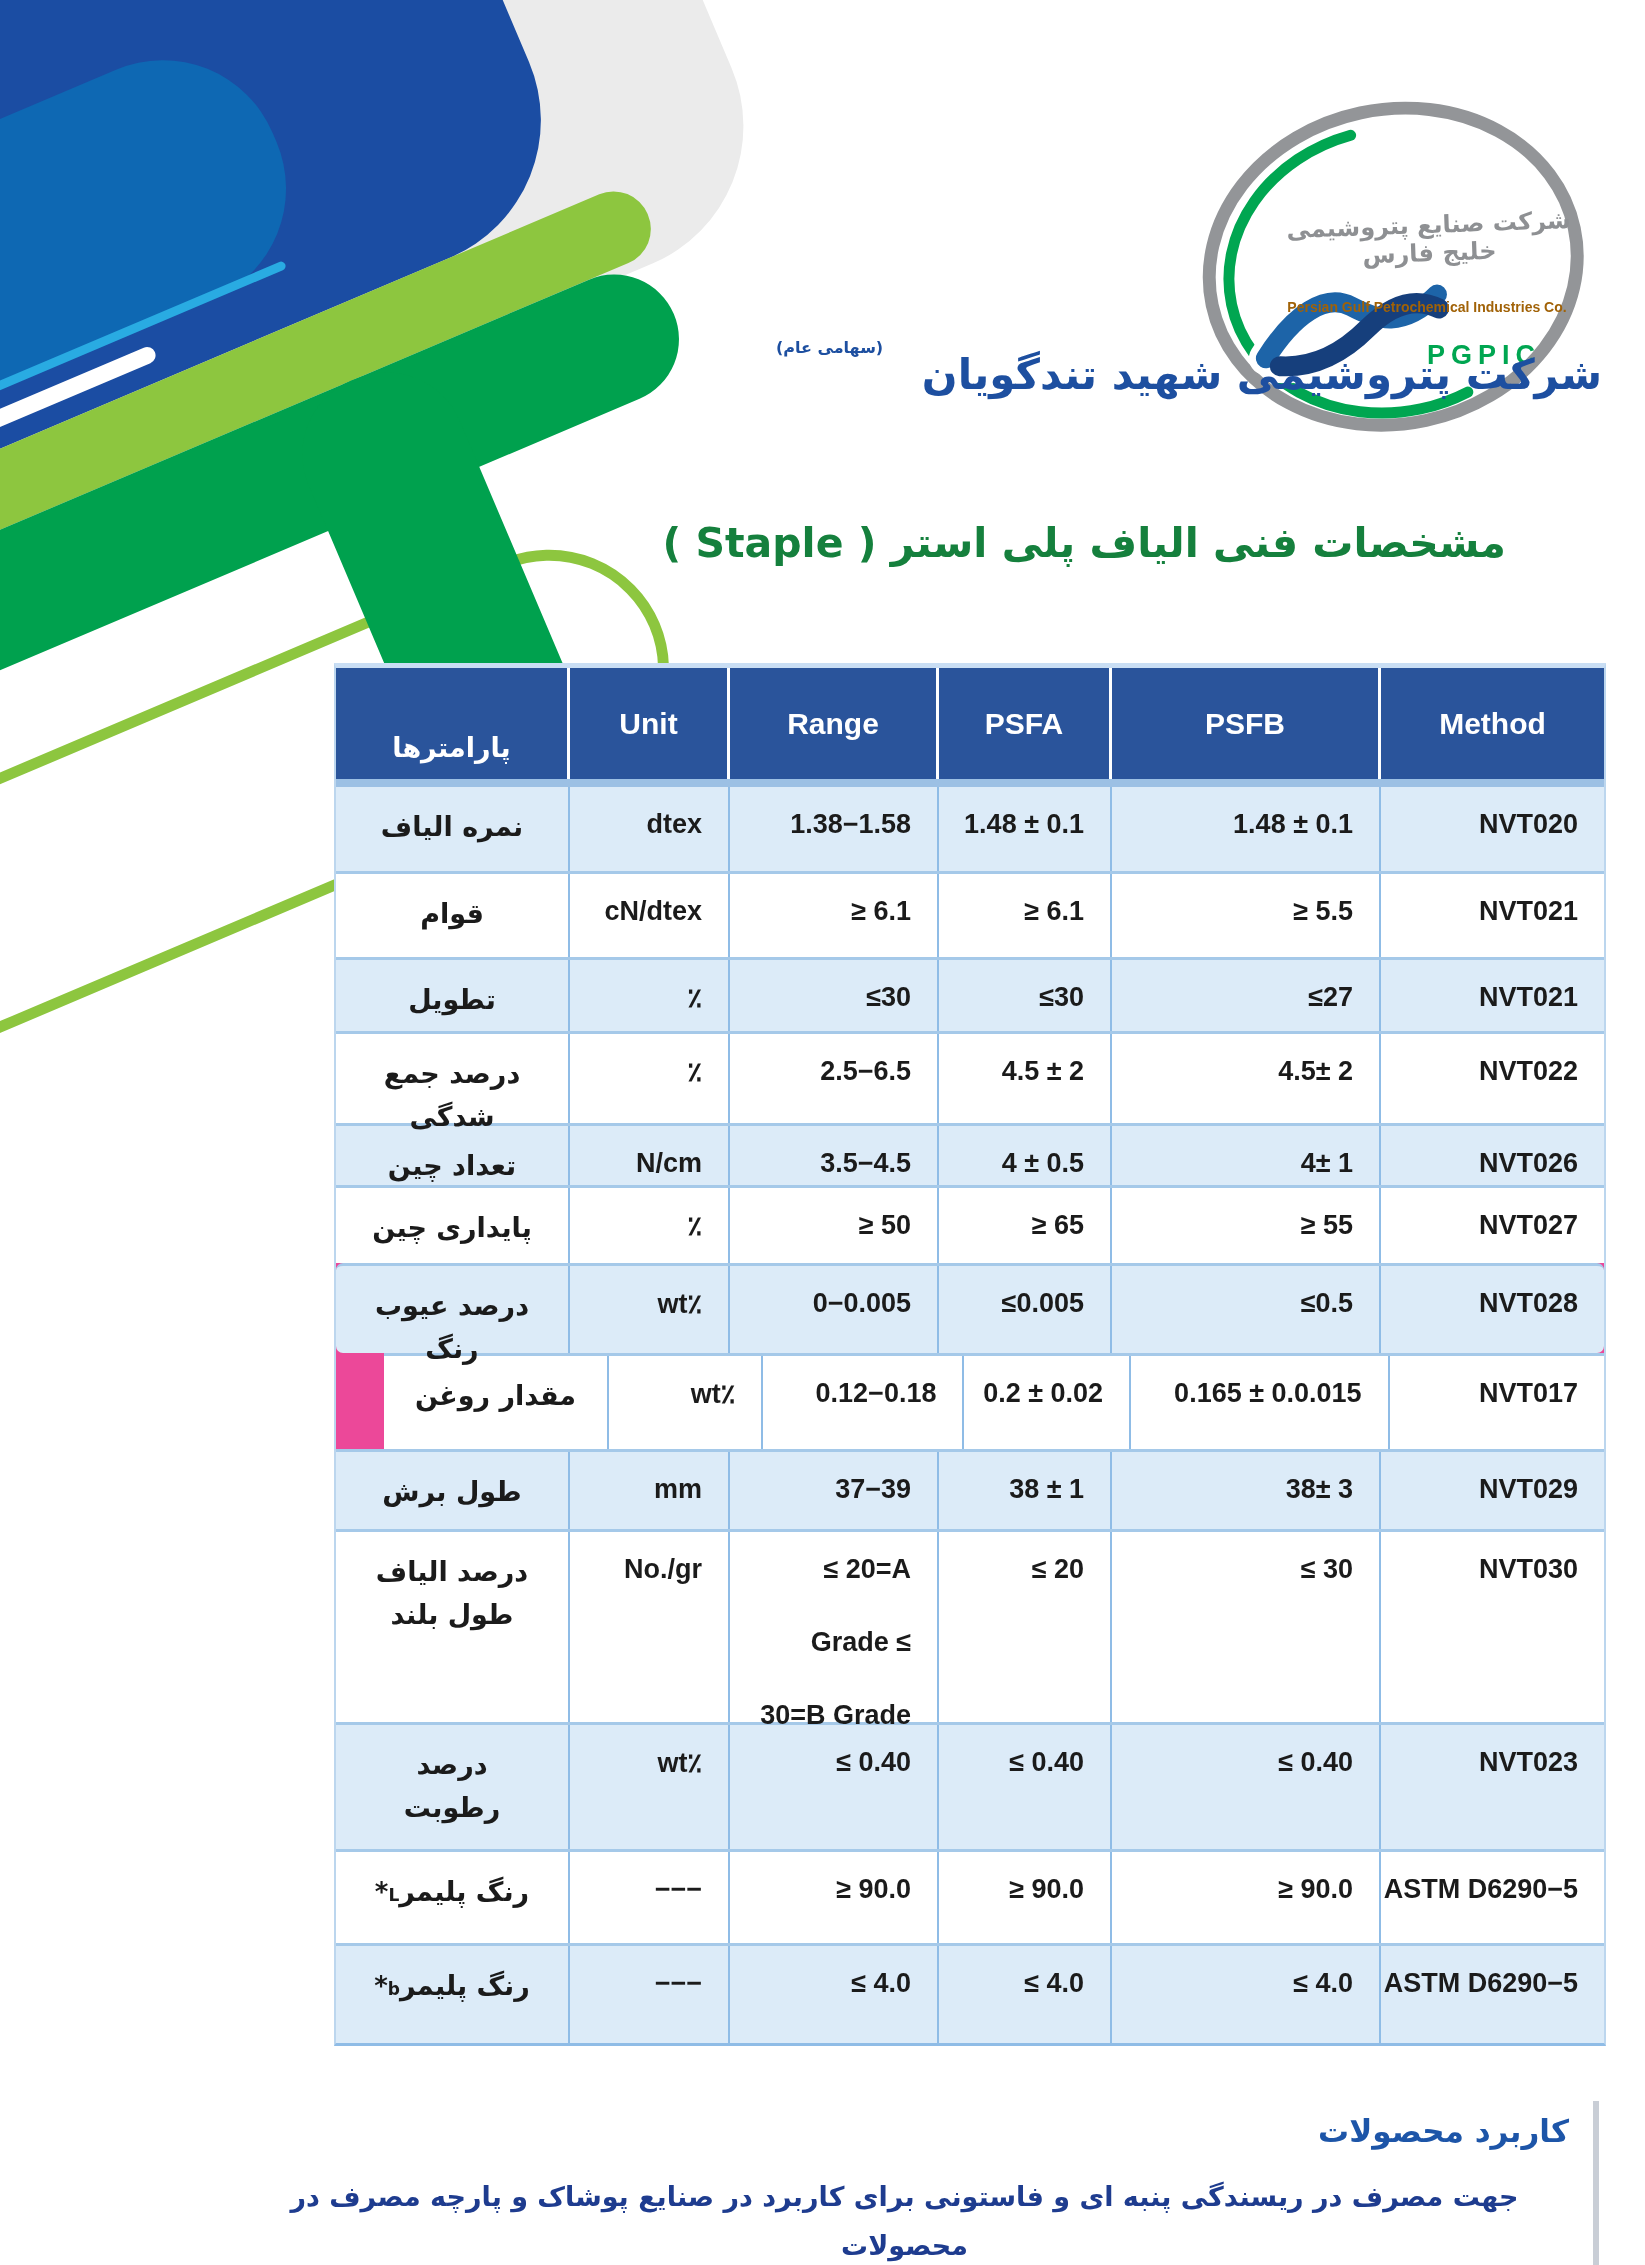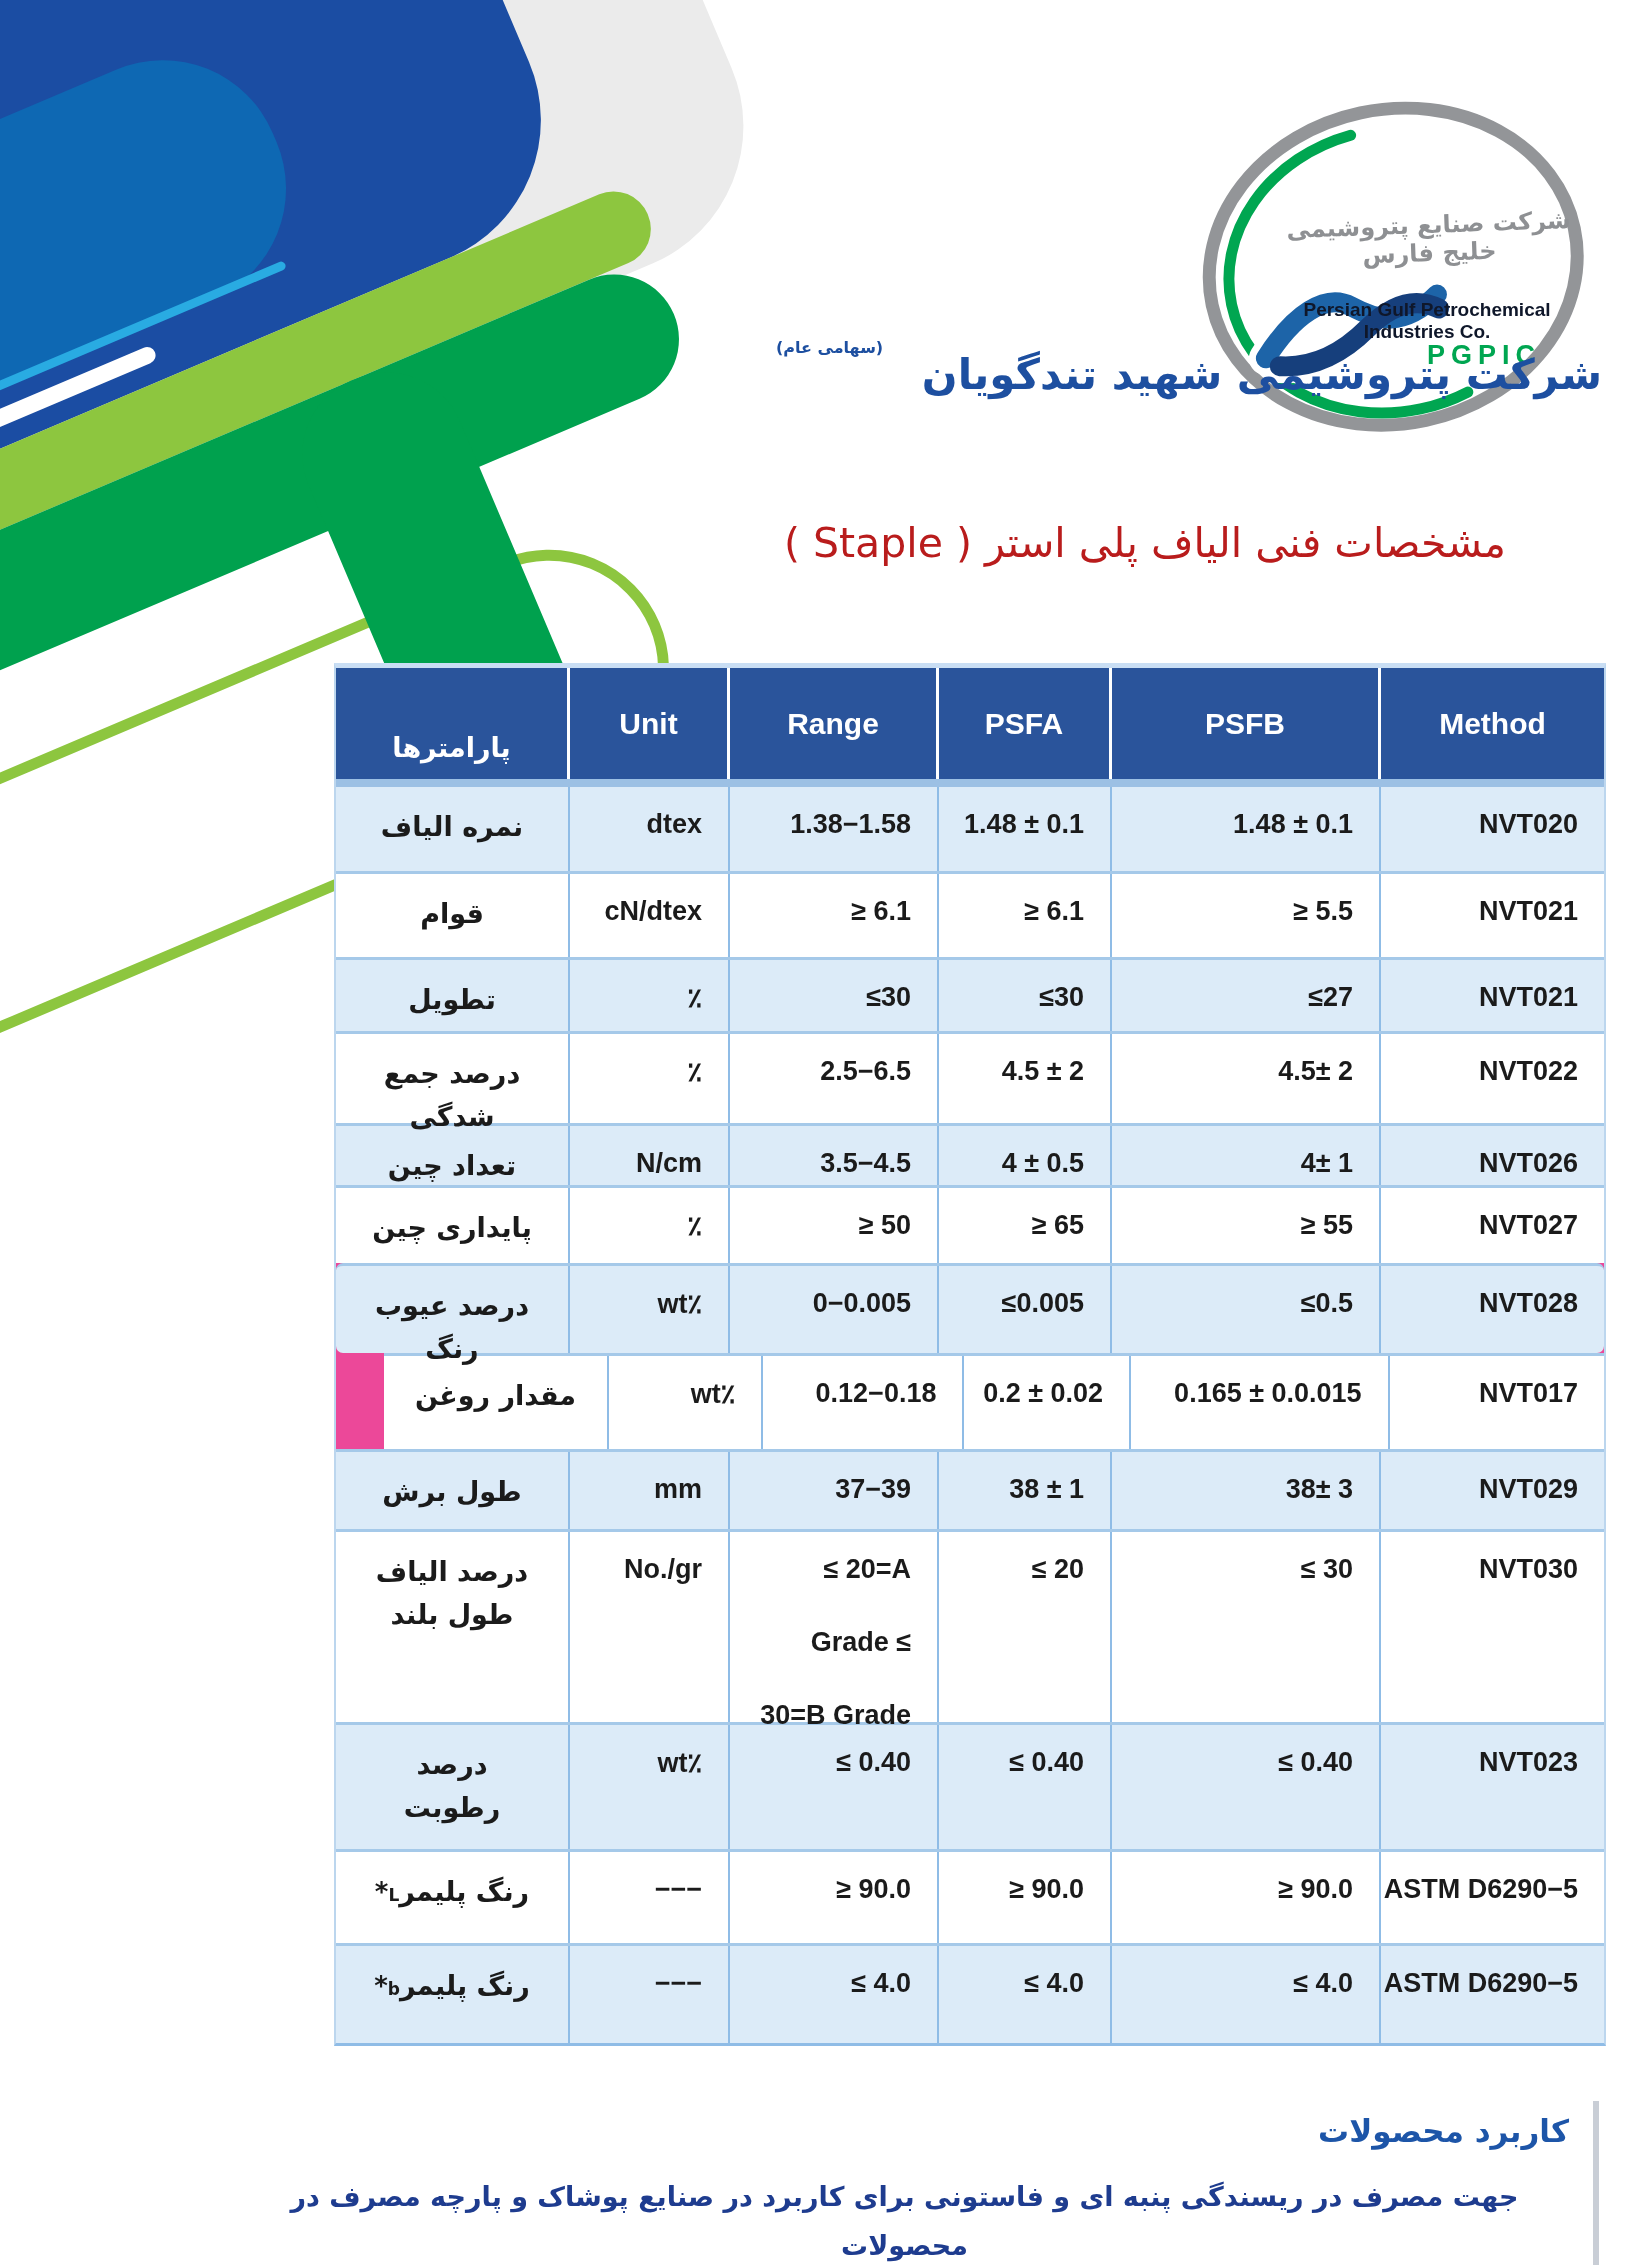--- a/index.html
+++ b/index.html
@@ -22,32 +22,32 @@
               stroke-dasharray:520 700;stroke-dashoffset:-190}
   .wave-halo{fill:none;stroke:#ffffff;stroke-width:34;stroke-linecap:round}
   .wave-a{fill:none;stroke:#1d64a8;stroke-width:20;stroke-linecap:round}
   .wave-b{fill:none;stroke:#163f7c;stroke-width:20;stroke-linecap:round}
 
   
   .company-fa{position:absolute;left:1274px;top:211px;width:310px;z-index:2;
       text-align:center;font-family:"DejaVu Sans",sans-serif;font-weight:bold;
       font-size:24px;color:#8e9093;transform:rotate(-2deg);}
   .company-en{position:absolute;left:1276px;top:299px;width:302px;z-index:2;
-      text-align:center;font-weight:600;font-size:19px;color:#0f172a;}
+      text-align:center;font-weight:600;font-size:14px;color:#a16207;}
   .pgpic{position:absolute;left:1427px;top:340px;z-index:2;
       font-weight:bold;font-size:27px;letter-spacing:6px;color:#00a651;}
   .subsidiary{position:absolute;right:44px;top:350px;z-index:2;direction:rtl;
       font-family:"DejaVu Sans",sans-serif;font-weight:bold;font-size:42px;
       color:#1d4fa0;white-space:nowrap;}
   .sub-type{font-size:16px;position:relative;top:-36px;margin:0 24px;font-weight:bold;}
 
   
   .title{position:absolute;top:519px;right:140px;margin:0;z-index:2;direction:rtl;
-      font-family:"DejaVu Sans",sans-serif;font-weight:normal;font-size:41px;
-      color:#b91c1c;white-space:nowrap;}
+      font-family:"DejaVu Sans",sans-serif;font-weight:bold;font-size:41px;
+      color:#15803d;white-space:nowrap;}
 
   
   .tbl{position:absolute;left:334px;top:663px;width:1268px;z-index:1;
       border-top:5px solid var(--tbl-strip,#c9def4);
       border-left:2px solid #bcd6ee;border-right:2px solid #bcd6ee;
       border-bottom:3px solid #8fbce6;box-sizing:content-box;background:#ec4899;}
   .thead{display:flex;height:111px;background:var(--header-bg,#2a549b);
       border-bottom:8px solid #9cc0e4;}
   .th{box-sizing:border-box;display:flex;align-items:center;justify-content:center;
       color:#fff;font-weight:bold;font-size:30px;border-right:3px solid #fff;}

